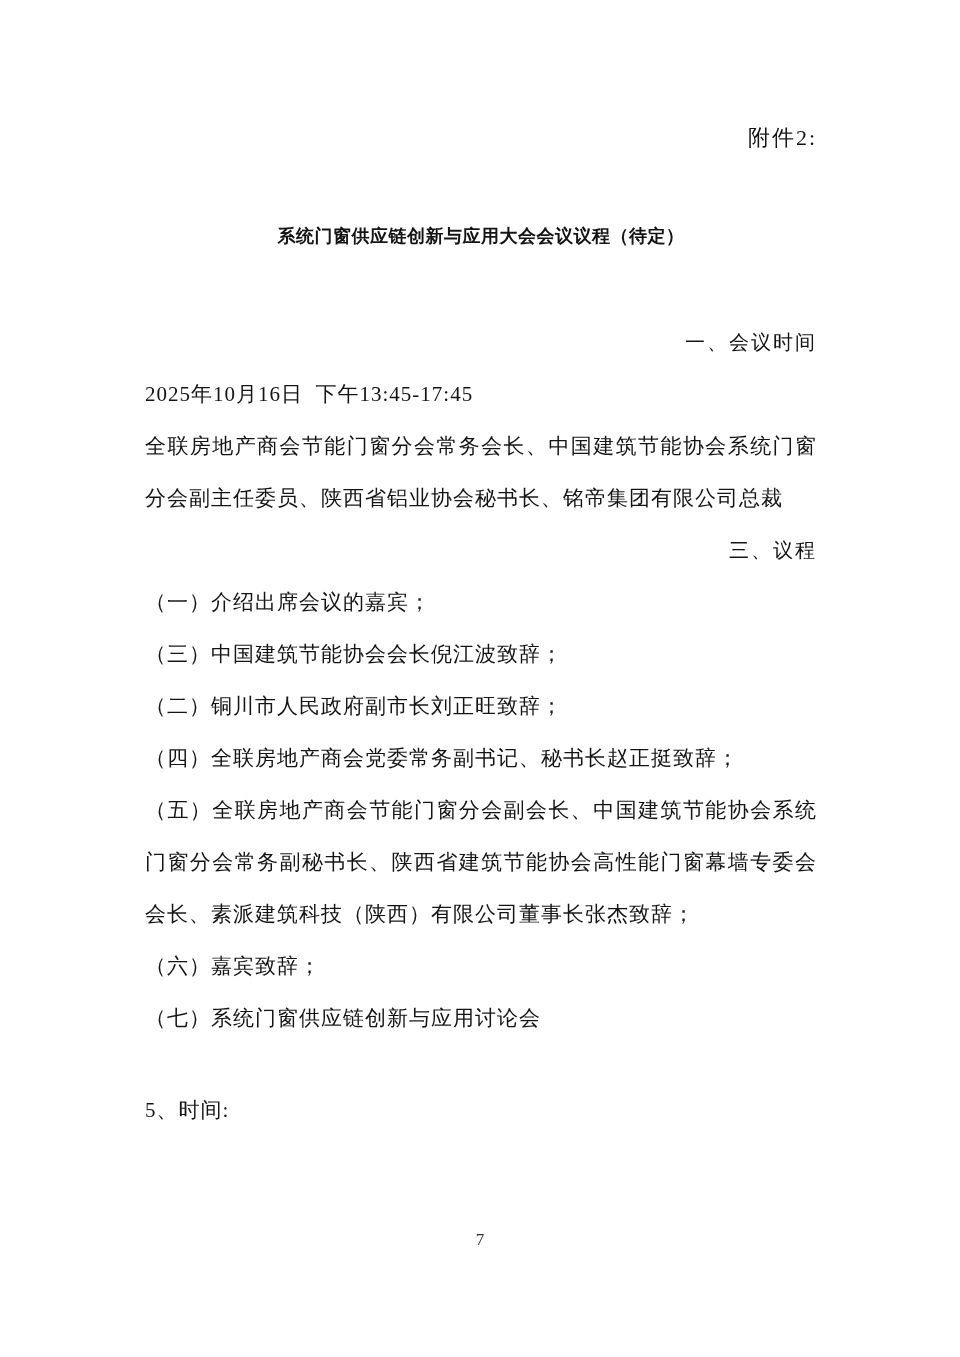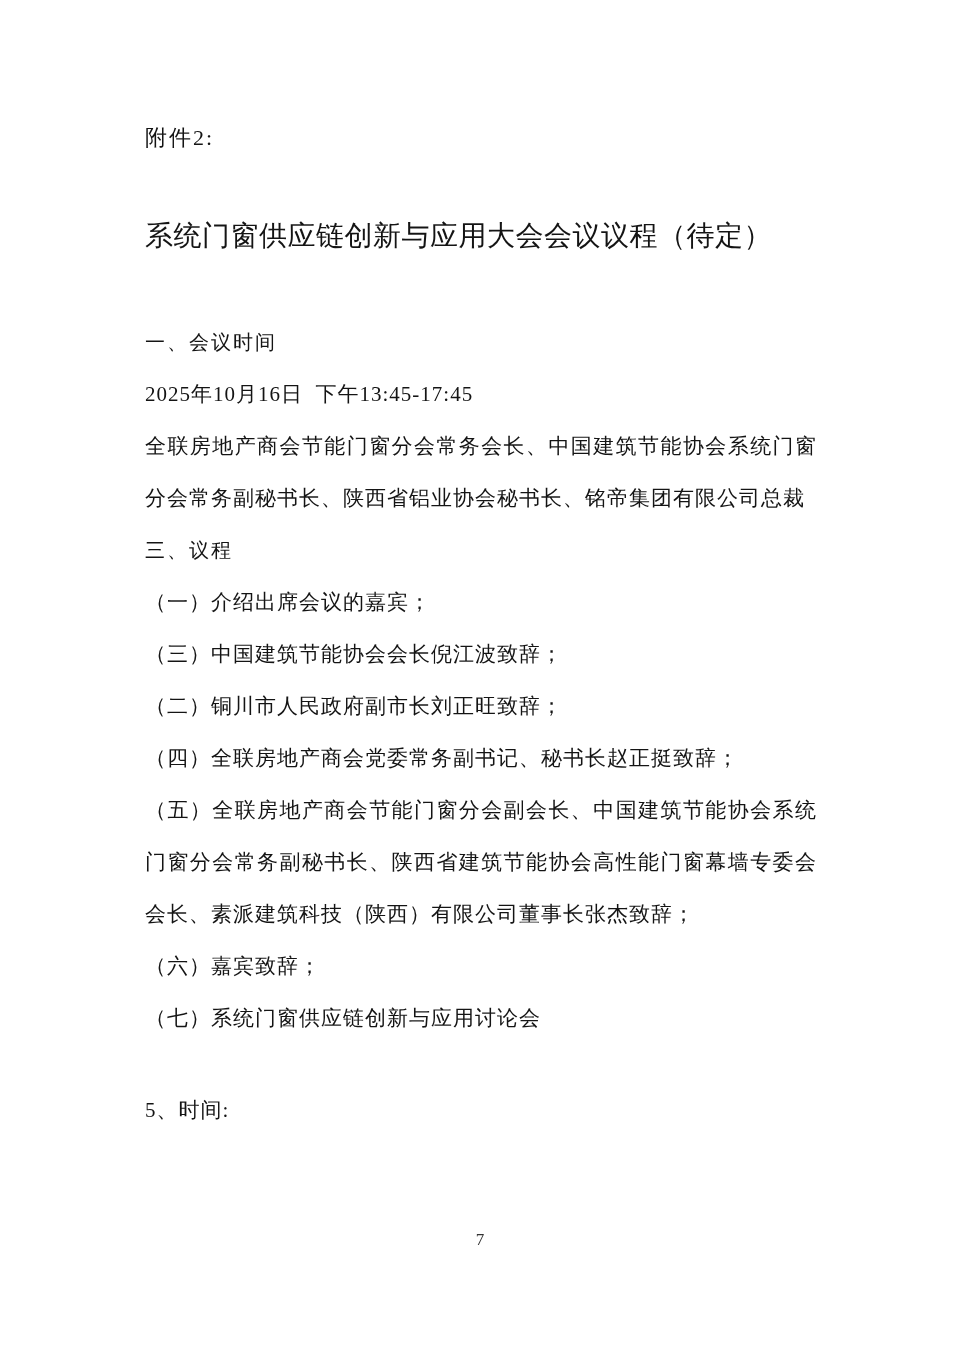--- a/index.html
+++ b/index.html
@@ -28,31 +28,32 @@
     left: 145px;
     top: 0;
     width: 672px;
   }
   .line {
     font-size: 21px;
     line-height: 52px;
     letter-spacing: 1px;
     margin: 0;
     white-space: pre-wrap;
+    text-align: right;
   }
   .attachment-label {
     margin-top: 112px;
     font-size: 22px;
     letter-spacing: 2px;
   }
   .doc-title {
     margin-top: 46px;
-    font-size: 28px;
-    font-weight: normal;
-    text-align: left;
+    font-size: 18px;
+    font-weight: bold;
+    text-align: center;
     letter-spacing: 0.5px;
     line-height: 52px;
   }
   .section-heading {
     font-weight: normal;
     font-size: 20px;
     letter-spacing: 2px;
   }
   .first-heading {
     margin-top: 54px;
@@ -83,21 +84,21 @@
     <p class="line attachment-label">附件2:</p>
 
     <p class="doc-title">系统门窗供应链创新与应用大会会议议程（待定）</p>
 
     <p class="line section-heading first-heading">一、会议时间</p>
 
     <p class="line body-par">2025年10月16日  下午13:45-17:45</p>
 
 
 
-    <p class="line body-par">全联房地产商会节能门窗分会常务会长、中国建筑节能协会系统门窗分会常务副秘书长、陕西省铝业协会秘书长、铭帝集团有限公司总裁</p>
+    <p class="line body-par">全联房地产商会节能门窗分会常务会长、中国建筑节能协会系统门窗分会副主任委员、陕西省铝业协会秘书长、铭帝集团有限公司总裁</p>
 
     <p class="line section-heading">三、议程</p>
 
     <p class="line body-par">（一）介绍出席会议的嘉宾；</p>
     <p class="line body-par">（三）中国建筑节能协会会长倪江波致辞；</p>
     <p class="line body-par">（二）铜川市人民政府副市长刘正旺致辞；</p>
     <p class="line body-par">（四）全联房地产商会党委常务副书记、秘书长赵正挺致辞；</p>
     <p class="line body-par">（五）全联房地产商会节能门窗分会副会长、中国建筑节能协会系统门窗分会常务副秘书长、陕西省建筑节能协会高性能门窗幕墙专委会会长、素派建筑科技（陕西）有限公司董事长张杰致辞；</p>
     <p class="line body-par">（六）嘉宾致辞；</p>
     <p class="line body-par">（七）系统门窗供应链创新与应用讨论会</p>

